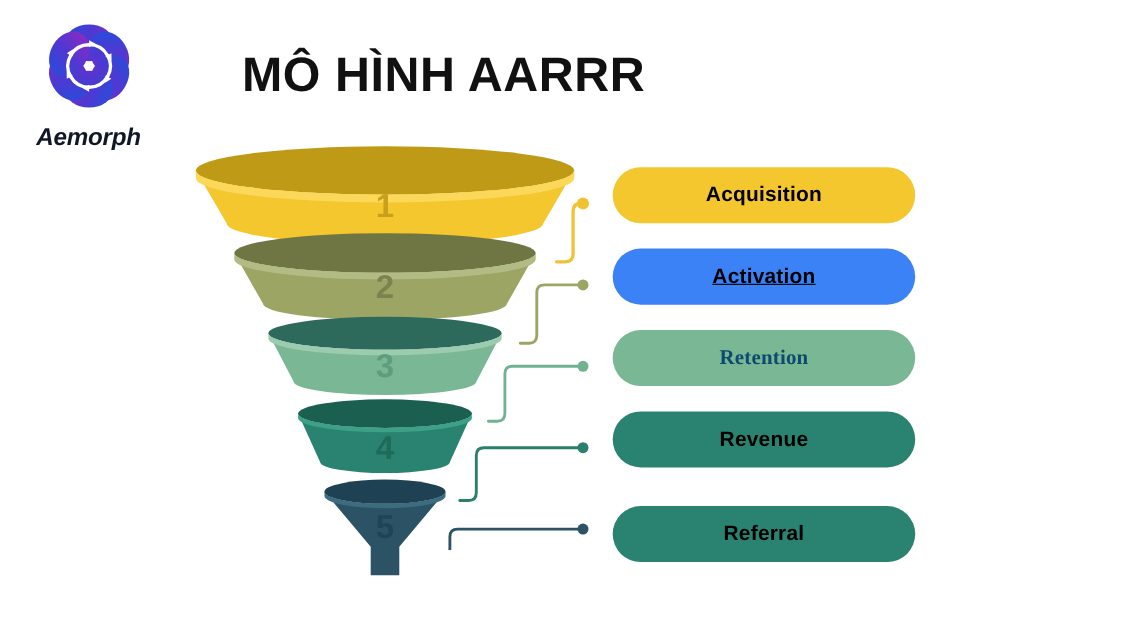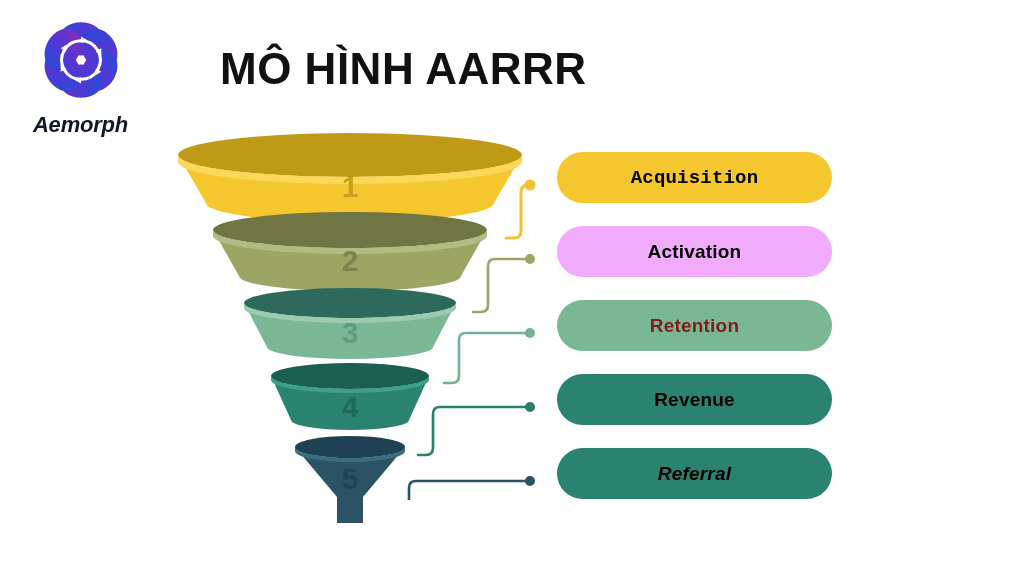--- a/index.html
+++ b/index.html
@@ -92,21 +92,21 @@
   .pill-label {
     font-size: 19px;
     font-weight: bold;
     color: #000000;
     letter-spacing: 0.2px;
   }
   #pill-0 { top: 152px; }
   #pill-1 { top: 226px; }
   #pill-2 { top: 300px; }
   #pill-3 { top: 374px; }
-  #pill-4 { top: 448px; font-style: italic; }
+  #pill-4 { top: 460px; }
 </style>
 </head>
 <body style="background: rgb(255, 255, 255);">
 
 <div id="canvas" style="background: rgb(255, 255, 255);">
 
   <div id="brand">
     <div id="logo-mark">
       <svg width="88" height="88" viewBox="0 0 100 100" xmlns="http://www.w3.org/2000/svg">
         <defs>
@@ -219,28 +219,28 @@
         <circle cx="150" cy="267" r="5" fill="#2A7F6D"></circle>
       </g>
 
       <g>
         <path d="M14,365 L22,365 Q29,365 29,358 L29,348 Q29,341 36,341 L148,341" fill="none" stroke="#2C5265" stroke-width="2.6" stroke-linecap="round"></path>
         <circle cx="150" cy="341" r="5" fill="#2C5265"></circle>
       </g>
     </svg>
   </div>
 
-  <div class="pill" id="pill-0" style="background: rgb(245, 199, 46); font-family: Liberation Mono, monospace;">
+  <div class="pill" id="pill-0" style="background: rgb(245, 199, 46);">
     <span class="pill-label" style="color: rgb(0, 0, 0);">Acquisition</span>
   </div>
-  <div class="pill" id="pill-1" style="background: #f0abfc;">
+  <div class="pill" id="pill-1" style="background: #3b82f6; text-decoration: underline;">
     <span class="pill-label" style="color: rgb(0, 0, 0);">Activation</span>
   </div>
   <div class="pill" id="pill-2" style="background: rgb(121, 183, 149);">
-    <span class="pill-label" style="color: #7f1d1d;">Retention</span>
+    <span class="pill-label" style="color: #0c4a6e; font-family: Liberation Serif, serif;">Retention</span>
   </div>
   <div class="pill" id="pill-3" style="background: rgb(42, 131, 112);">
     <span class="pill-label" style="color: rgb(0, 0, 0);">Revenue</span>
   </div>
   <div class="pill" id="pill-4" style="background: rgb(42, 131, 112);">
     <span class="pill-label" style="color: rgb(0, 0, 0);">Referral</span>
   </div>
 
 </div>
 

